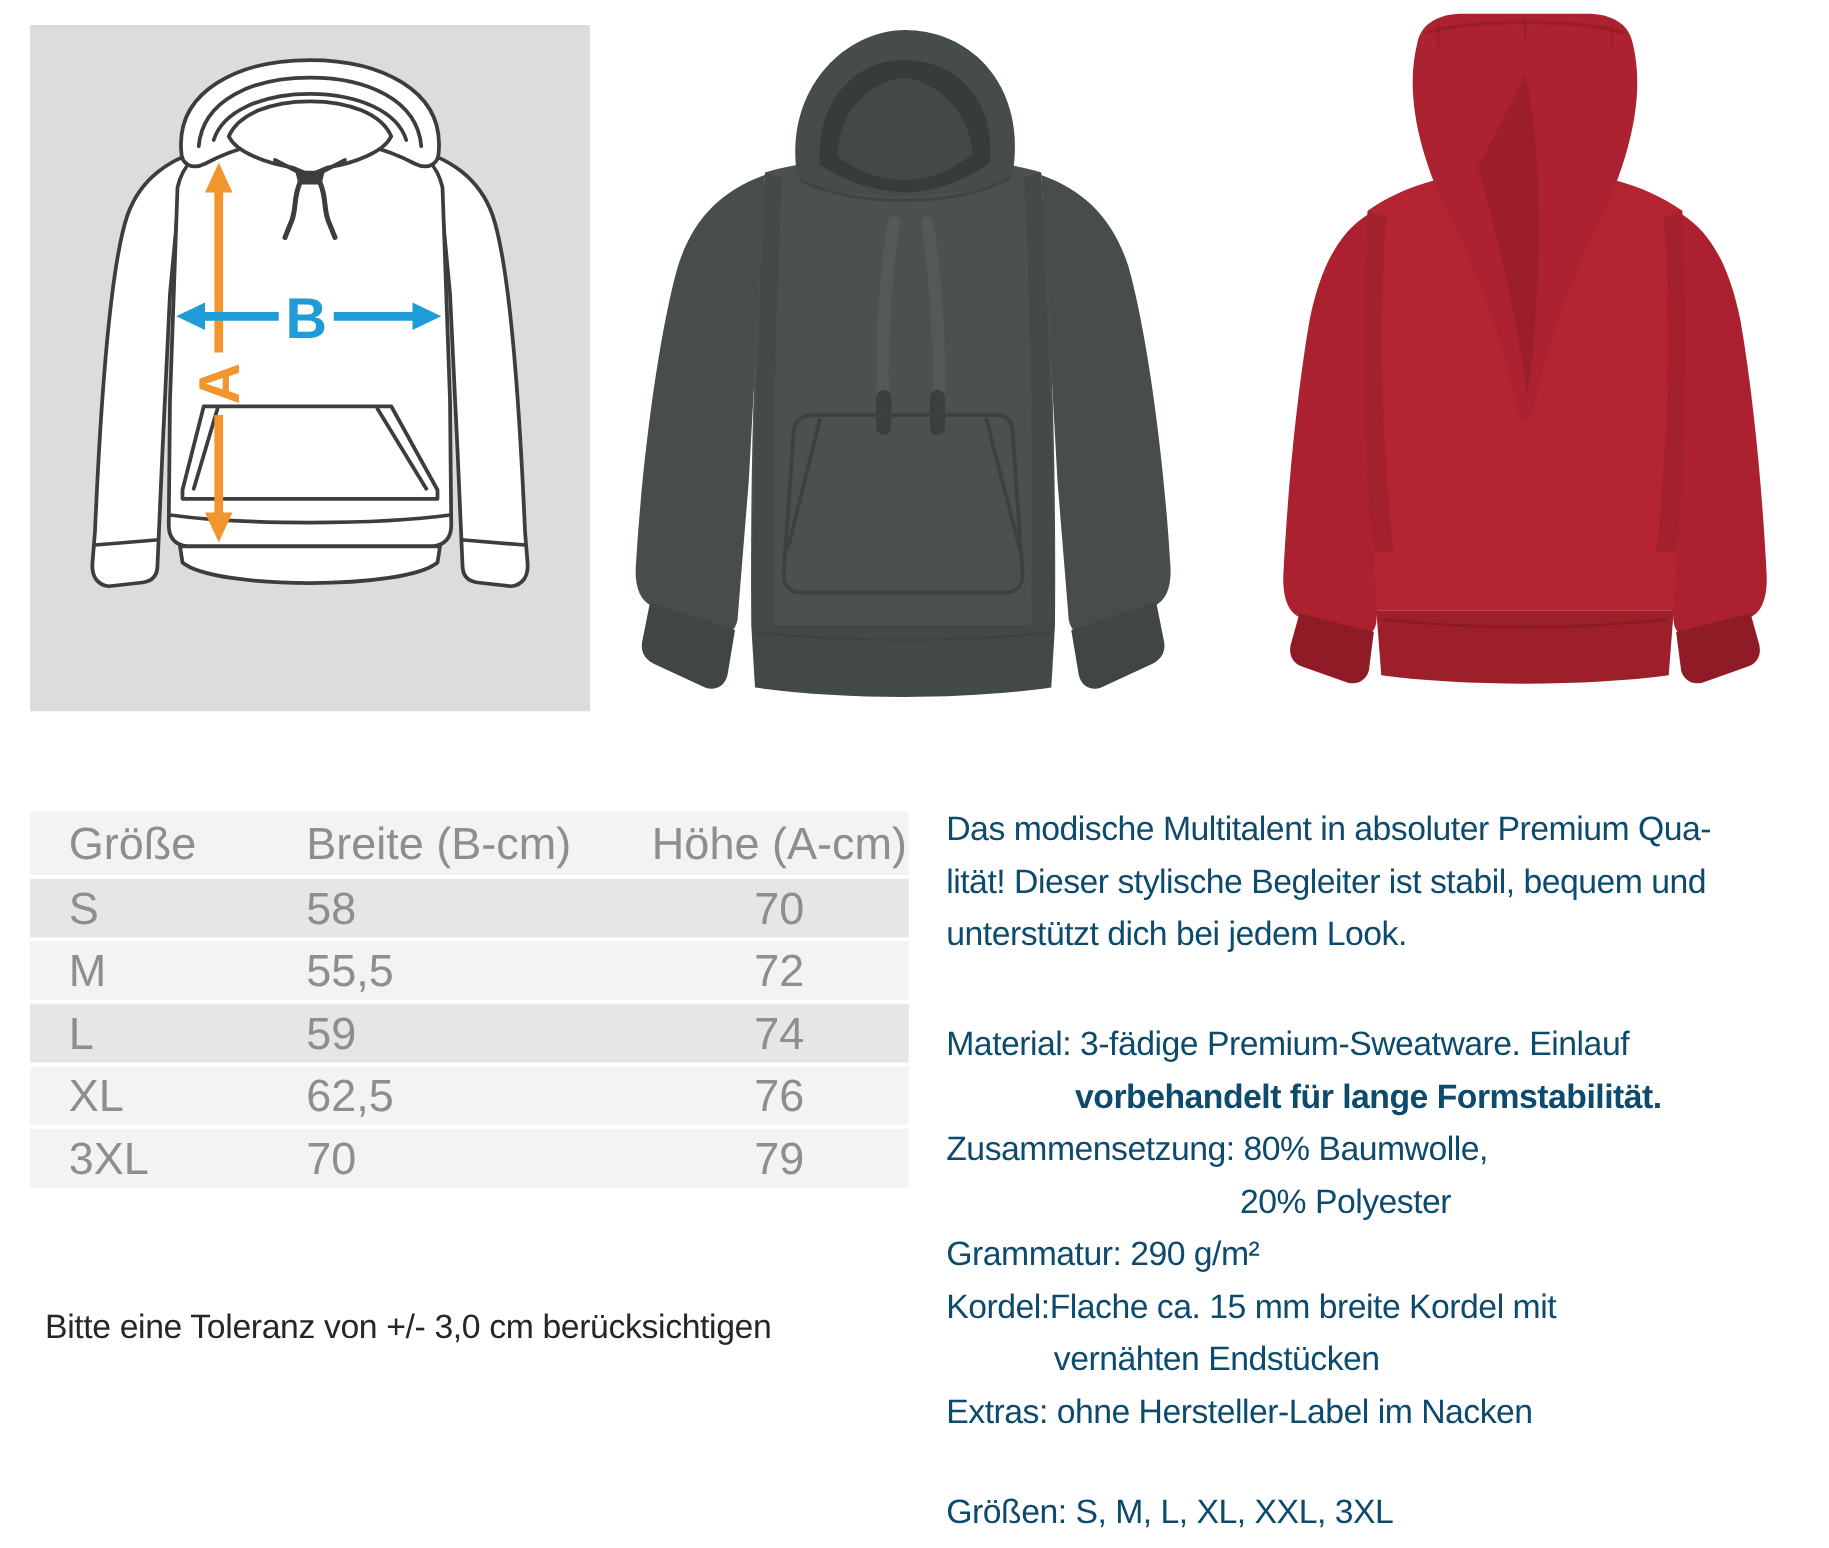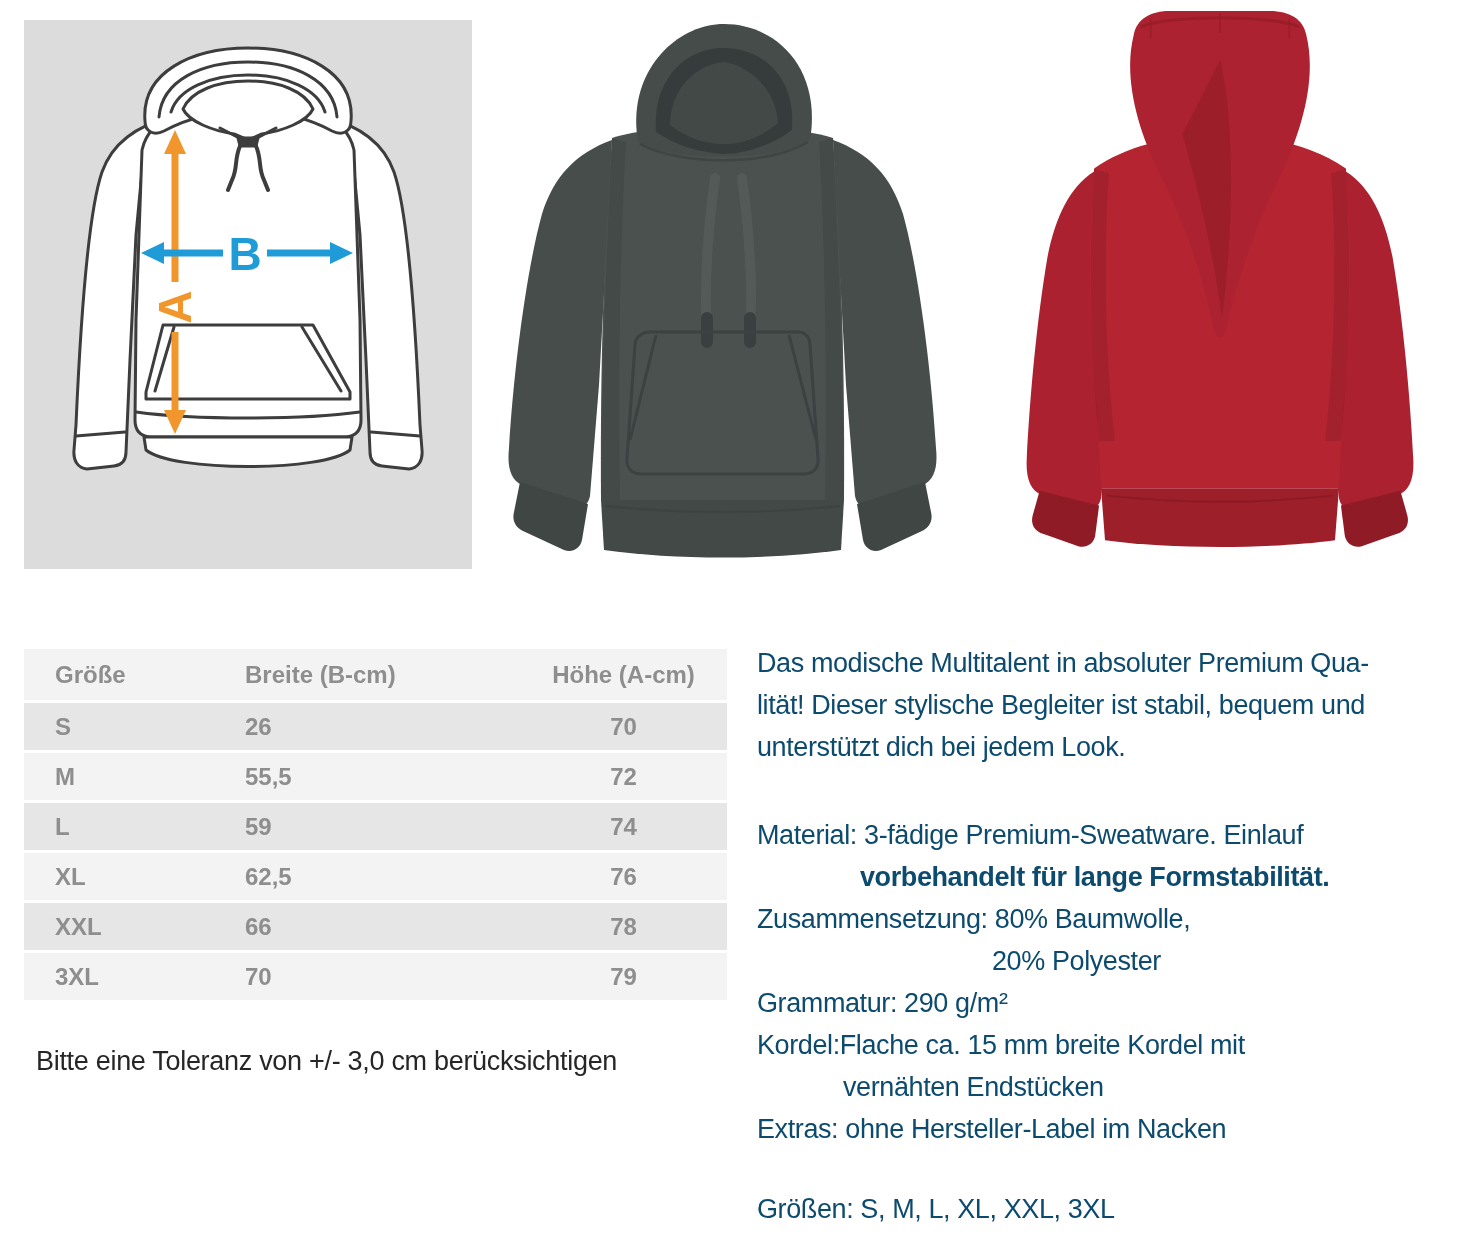--- a/index.html
+++ b/index.html
@@ -19,21 +19,21 @@
   .diagram-panel svg { width:100%; height:100%; display:block; }
 
   .product-img { position:absolute; }
   .product-img svg { width:100%; height:100%; display:block; }
   .front-img { left:480px; top:10px; width:485px; height:570px; }
   .back-img  { left:985px; top:5px;  width:470px; height:560px; }
 
   
   .size-table {
     position:absolute; left:24px; top:649px; width:703px;
-    font-size:24px; color:#8e8e8e;font-weight:bold;
+    font-size:36px; color:#8e8e8e;
   }
   .trow { display:flex; align-items:center; margin-bottom:3px; }
   .trow.header { height:51px; background:#f3f3f3; }
   .trow.data   { height:47px; }
   .trow.dark   { background:#e6e6e6; }
   .trow.light  { background:#f3f3f3; }
   .c1 { width:221px; padding-left:31px; box-sizing:border-box; }
   .c2 { width:275px; }
   .c3 { flex:1;text-align:center; }
 
@@ -162,42 +162,37 @@
   </div>
 
   <div class="size-table">
     <div class="trow header">
       <div class="c1">Größe</div>
       <div class="c2">Breite (B-cm)</div>
       <div class="c3">Höhe (A-cm)</div>
     </div>
     <div class="trow data dark">
       <div class="c1">S</div>
-      <div class="c2">26</div>
+      <div class="c2">58</div>
       <div class="c3">70</div>
     </div>
     <div class="trow data light">
       <div class="c1">M</div>
       <div class="c2">55,5</div>
       <div class="c3">72</div>
     </div>
     <div class="trow data dark">
       <div class="c1">L</div>
       <div class="c2">59</div>
       <div class="c3">74</div>
     </div>
     <div class="trow data light">
       <div class="c1">XL</div>
       <div class="c2">62,5</div>
       <div class="c3">76</div>
-    </div>
-    <div class="trow data dark">
-      <div class="c1">XXL</div>
-      <div class="c2">66</div>
-      <div class="c3">78</div>
     </div>
     <div class="trow data light">
       <div class="c1">3XL</div>
       <div class="c2">70</div>
       <div class="c3">79</div>
     </div>
   </div>
 
   <div class="tolerance">Bitte eine Toleranz von +/- 3,0 cm berücksichtigen</div>
 

